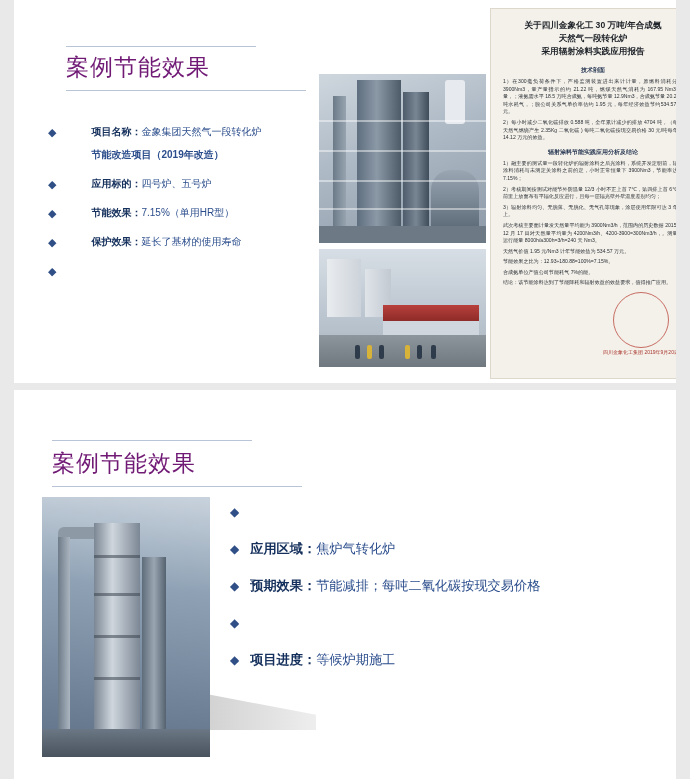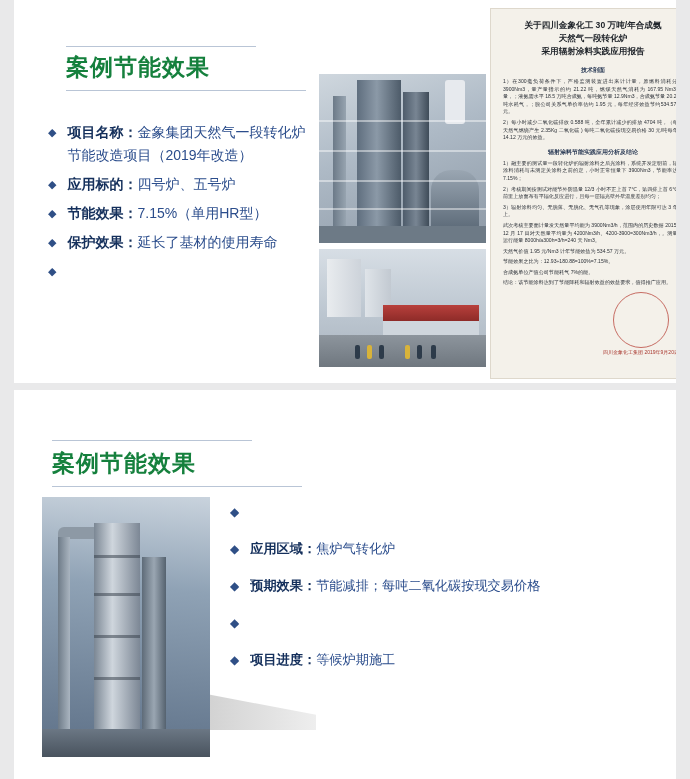--- a/index.html
+++ b/index.html
@@ -29,22 +29,22 @@
   .title-wrap {
     position: absolute;
   }
   .title-rule {
     position: absolute;
     height: 1px;
     background: #b9c5d6;
   }
   .slide-title {
     font-size: 23px;
-    font-weight: bold;
-    color: #15803d;
+    font-weight: normal;
+    color: #701a75;
     letter-spacing: 1px;
     white-space: nowrap;
   }
 
   
   .bullets {
     position: absolute;
   }
   .bullet-row {
     display: flex;
@@ -67,28 +67,29 @@
   .bullet-text .lbl {
     font-weight: bold;
     color: #15305c;
   }
   .bullet-text .val {
     color: #2b4d8c;
   }
   .bullet-text .line2 {
     display: block;
     margin-top: 5px;
+    font-weight: bold;
   }
 
   
   .s1-title { left: 52px; top: 52px; }
   .s1-rule-top { left: 52px; top: 46px; width: 190px; }
   .s1-rule-bot { left: 52px; top: 90px; width: 240px; }
   .s1-bullets { left: 34px; top: 123px; width: 265px; }
-  .s1-bullets .bullet-text { font-size: 14px; }
+  .s1-bullets .bullet-text { font-size: 10px; margin-left: 24px; }
 
   
   .s2-title { left: 52px; top: 448px; }
   .s2-rule-top { left: 52px; top: 440px; width: 200px; }
   .s2-rule-bot { left: 52px; top: 486px; width: 250px; }
   .s2-bullets { left: 230px; top: 503px; width: 430px; }
   .s2-bullets .bullet-row { margin-bottom: 19px; }
   .s2-bullets .bullet-text { font-size: 13.2px; }
   .s2-bullets .bullet-diamond { font-size: 12px; }
 

